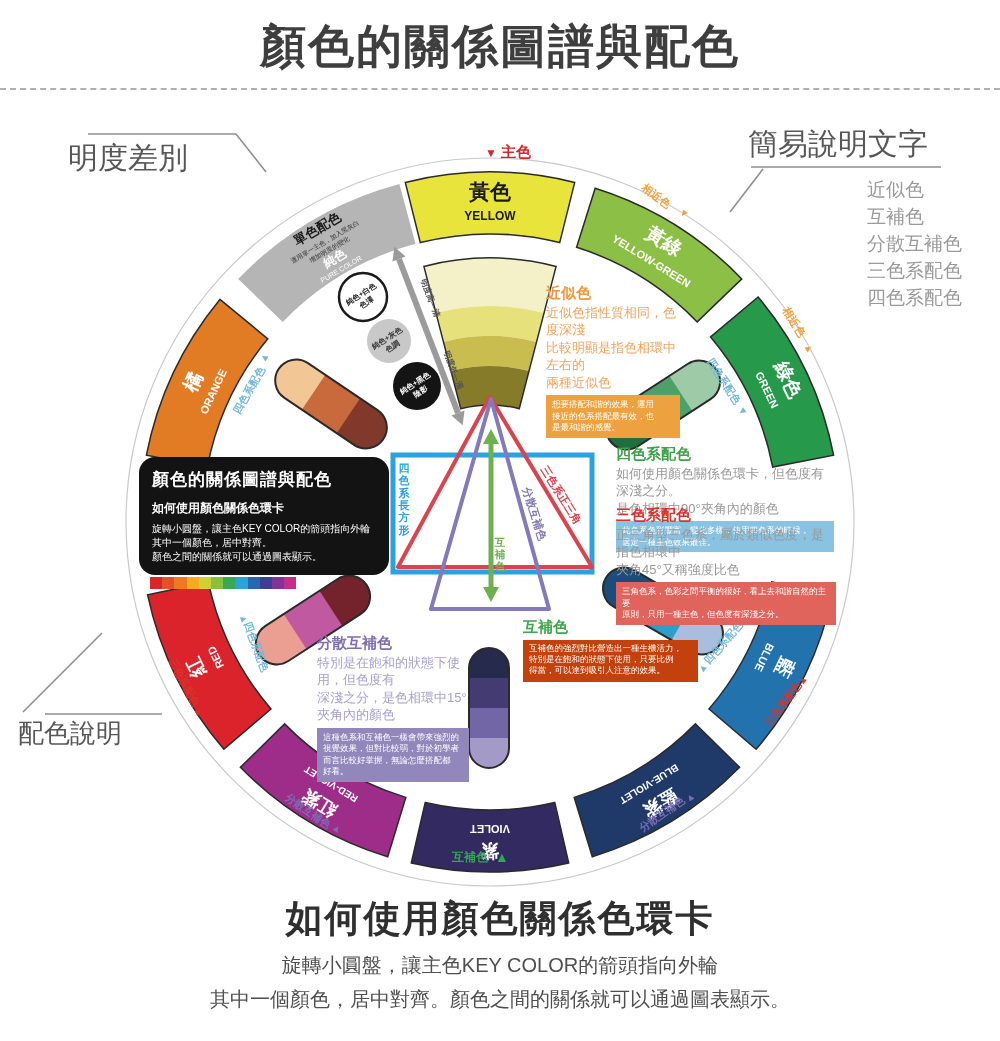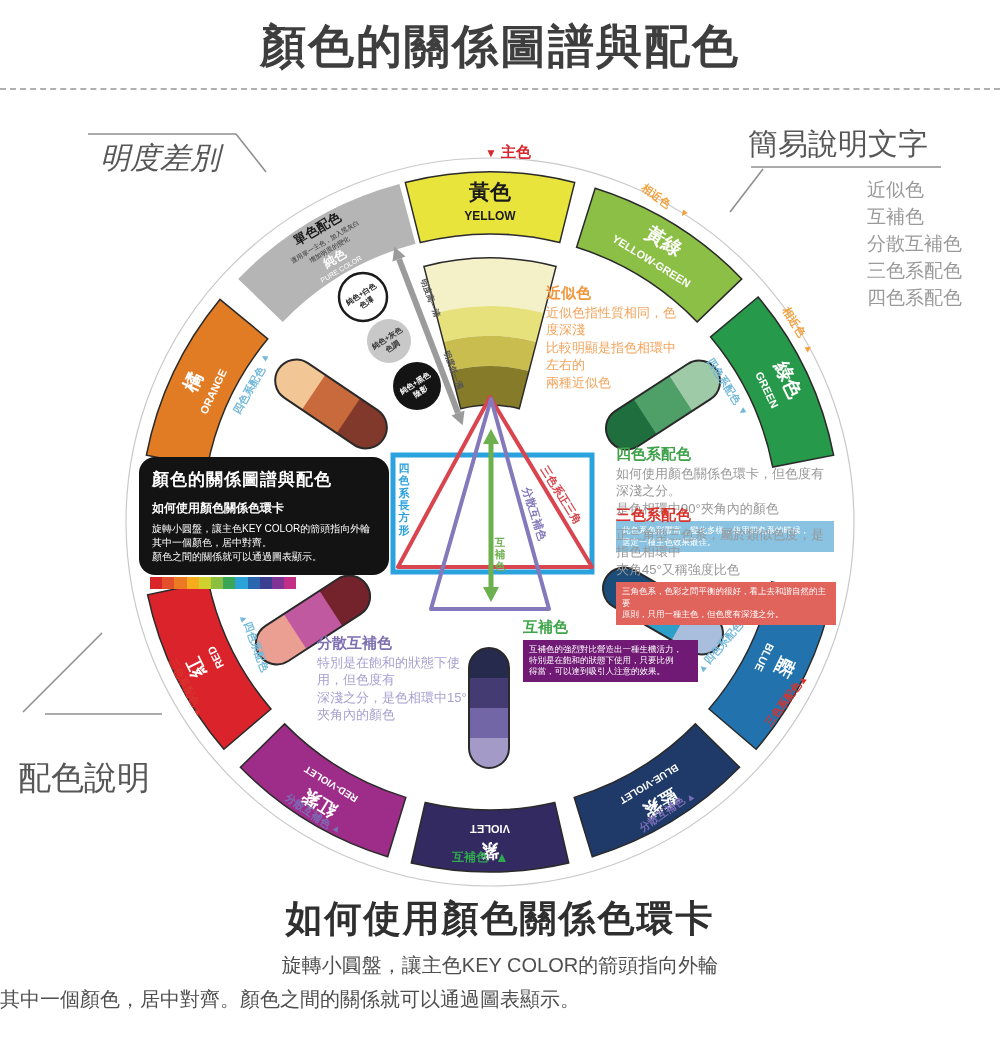--- a/index.html
+++ b/index.html
@@ -2,39 +2,39 @@
 <html><head>
 <meta charset="utf-8">
 <style>
   html,body{margin:0;padding:0;background:#fff;}
   #page{position:relative;width:1000px;height:1041px;background:#fff;overflow:hidden;
         font-family:"Liberation Sans","DejaVu Sans",sans-serif;}
   .abs{position:absolute;}
   #page-title{top:16px;left:0;right:0;text-align:center;font-size:46px;font-weight:700;color:#3e3e3e;letter-spacing:2px;}
   #title-rule{top:88px;left:0;width:1000px;border-top:2px dashed #b0b0b0;}
   .callout{color:#575757;font-weight:400;}
-  #brightness-label{left:100px;top:138px;font-size:30px;font-style:italic;}
+  #brightness-label{left:68px;top:138px;font-size:30px;}
   #notes-label{left:748px;top:124px;font-size:30px;}
-  #scheme-label{left:18px;top:756px;font-size:33px;}
+  #scheme-label{left:18px;top:716px;font-size:26px;}
   #notes-list{left:867px;top:176px;}
   #notes-list .ni{font-size:19px;color:#9a9a9a;line-height:27px;}
   .block{position:absolute;}
   .bh{font-weight:700;font-size:15px;line-height:1.1;}
   .bb{font-size:13px;line-height:1.35;white-space:pre-line;margin-top:2px;}
   .bx{font-size:8.5px;line-height:1.35;white-space:pre-line;color:#fff;padding:4px 6px;margin-top:4px;}
   #info-box{left:139px;top:457px;width:250px;box-sizing:border-box;background:#131313;color:#fff;
             border-radius:16px;padding:11px 13px;}
   #info-box .ib-title{font-size:17px;font-weight:700;letter-spacing:1px;}
   #info-box .ib-sub{font-size:12px;font-weight:700;margin-top:9px;}
   #info-box .ib-body{font-size:10px;line-height:1.4;margin-top:5px;white-space:pre-line;}
   #rainbow{left:150px;top:577px;font-size:0;}
   #rainbow span{display:inline-block;width:12.2px;height:12px;}
   .f-title{top:894px;left:0;right:0;text-align:center;font-size:37px;font-weight:700;color:#2f2f2f;letter-spacing:2px;}
   .f-line1{top:952px;left:0;right:0;text-align:center;font-size:20px;color:#4f4f4f;}
-  .f-line2{top:986px;left:0;right:0;text-align:left;font-size:20px;color:#4f4f4f;}
+  .f-line2{top:986px;left:0;right:0;text-align:center;font-size:20px;color:#4f4f4f;}
 </style>
 </head>
 <body>
 
 <div id="page">
 
   <svg id="wheel-svg" width="1000" height="1041" style="position:absolute;left:0;top:0">
       <circle cx="490" cy="522" r="364" fill="#ffffff" stroke="#c9c9c9" stroke-width="1.2"></circle>
       <path d="M238.2 278.9 A350 350 0 0 1 399.4 183.9 L415.5 243.8 A288 288 0 0 0 282.8 321.9 Z" fill="#b5b5b5" stroke="none" stroke-width="1.5"></path>
       <text x="319.46711004520336" y="232.49260209164737" text-anchor="middle" fill="#1a1a1a" font-size="13" font-family="&quot;Liberation Sans&quot;,&quot;DejaVu Sans&quot;,sans-serif" font-weight="700" transform="rotate(-30.5 319.46711004520336 232.49260209164737)">單色配色</text>
@@ -204,43 +204,50 @@
 顏色之間的關係就可以通過圖表顯示。</div>
   </div>
 
   <div class="abs" id="rainbow"><span style="background: rgb(217, 38, 43);"></span><span style="background: rgb(226, 81, 43);"></span><span style="background: rgb(236, 122, 34);"></span><span style="background: rgb(246, 172, 28);"></span><span style="background: rgb(207, 210, 46);"></span><span style="background: rgb(139, 191, 63);"></span><span style="background: rgb(58, 167, 87);"></span><span style="background: rgb(43, 163, 216);"></span><span style="background: rgb(42, 102, 173);"></span><span style="background: rgb(60, 62, 144);"></span><span style="background: rgb(128, 53, 150);"></span><span style="background: rgb(195, 46, 135);"></span></div>
 
   <div class="block" style="left:546px;top:285px;width:134px">
     <div class="bh" style="color: rgb(240, 151, 59);">近似色</div>
     <div class="bb" style="color: rgb(242, 164, 92);">近似色指性質相同，色度深淺
 比較明顯是指色相環中左右的
 兩種近似色</div>
+    <div class="bx" style="background: rgb(237, 162, 63);">想要搭配和諧的效果，運用
+接近的色系搭配最有效，也
+是最和諧的感覺。</div>
   </div>
   <div class="block" style="left:616px;top:446px;width:218px">
     <div class="bh" style="color: rgb(63, 162, 74);">四色系配色</div>
     <div class="bb" style="color: rgb(152, 152, 152);">如何使用顏色關係色環卡，但色度有深淺之分。
 是色相環中90°夾角內的顏色</div>
     <div class="bx" style="background: rgb(137, 195, 225);">此色系色彩豐富，變化多樣，使用四色系的時候，
 選定一種主色效果最佳。</div>
   </div>
   <div class="block" style="left:616px;top:507px;width:220px">
     <div class="bh" style="color: rgb(216, 51, 45);">三色系配色</div>
     <div class="bb" style="color: rgb(152, 152, 152);">正三角型三色系，屬於類似色度，是指色相環中
 夾角45°又稱強度比色</div>
     <div class="bx" style="background: rgb(224, 99, 92);">三角色系，色彩之間平衡的很好，看上去和諧自然的主要
 原則，只用一種主色，但色度有深淺之分。</div>
   </div>
   <div class="block" style="left:317px;top:635px;width:152px">
     <div class="bh" style="color: rgb(126, 111, 178);">分散互補色</div>
     <div class="bb" style="color: rgb(168, 159, 208);">特別是在飽和的狀態下使用，但色度有
 深淺之分，是色相環中15°夾角內的顏色</div>
+    <div class="bx" style="background: rgb(145, 135, 187);">這種色系和互補色一樣會帶來強烈的
+視覺效果，但對比較弱，對於初學者
+而言比較好掌握，無論怎麼搭配都
+好看。</div>
   </div>
   <div class="block" style="left:523px;top:619px;width:175px">
     <div class="bh" style="color: rgb(63, 166, 75);">互補色</div>
-    <div class="bx" style="background: #701a75;">互補色的強烈對比營造出一種生機活力，
+    <div class="bx" style="background: #c2410c; font-family: Liberation Mono, monospace;">互補色的強烈對比營造出一種生機活力，
 特別是在飽和的狀態下使用，只要比例
 得當，可以達到吸引人注意的效果。</div>
   </div>
 
   <div class="abs f-title">如何使用顏色關係色環卡</div>
   <div class="abs f-line1">旋轉小圓盤，讓主色KEY COLOR的箭頭指向外輪</div>
   <div class="abs f-line2">其中一個顏色，居中對齊。顏色之間的關係就可以通過圖表顯示。</div>
 </div>
 
 </body></html>

